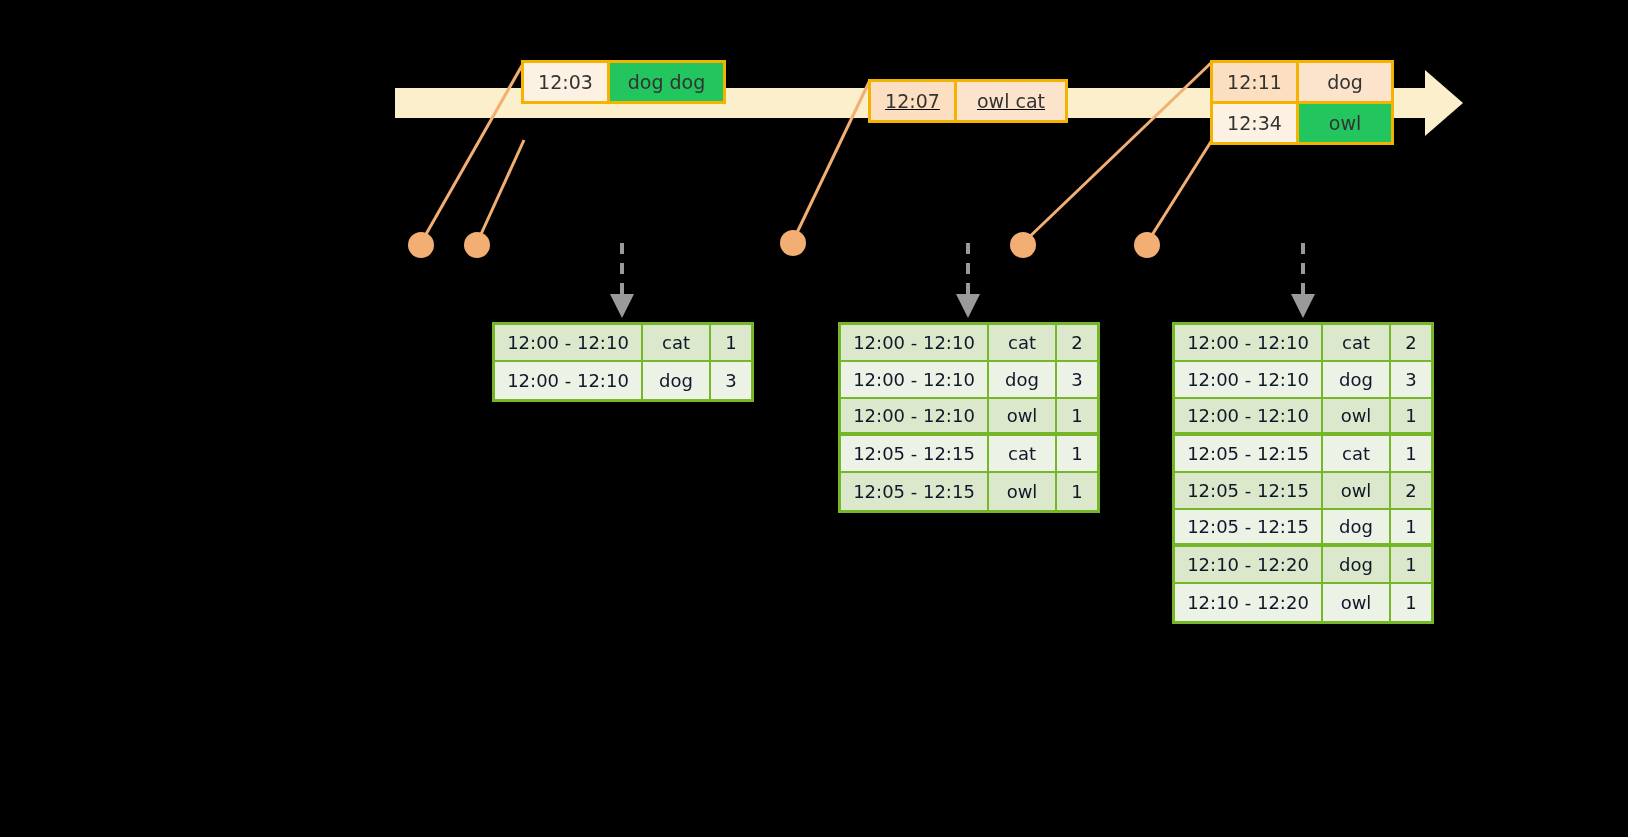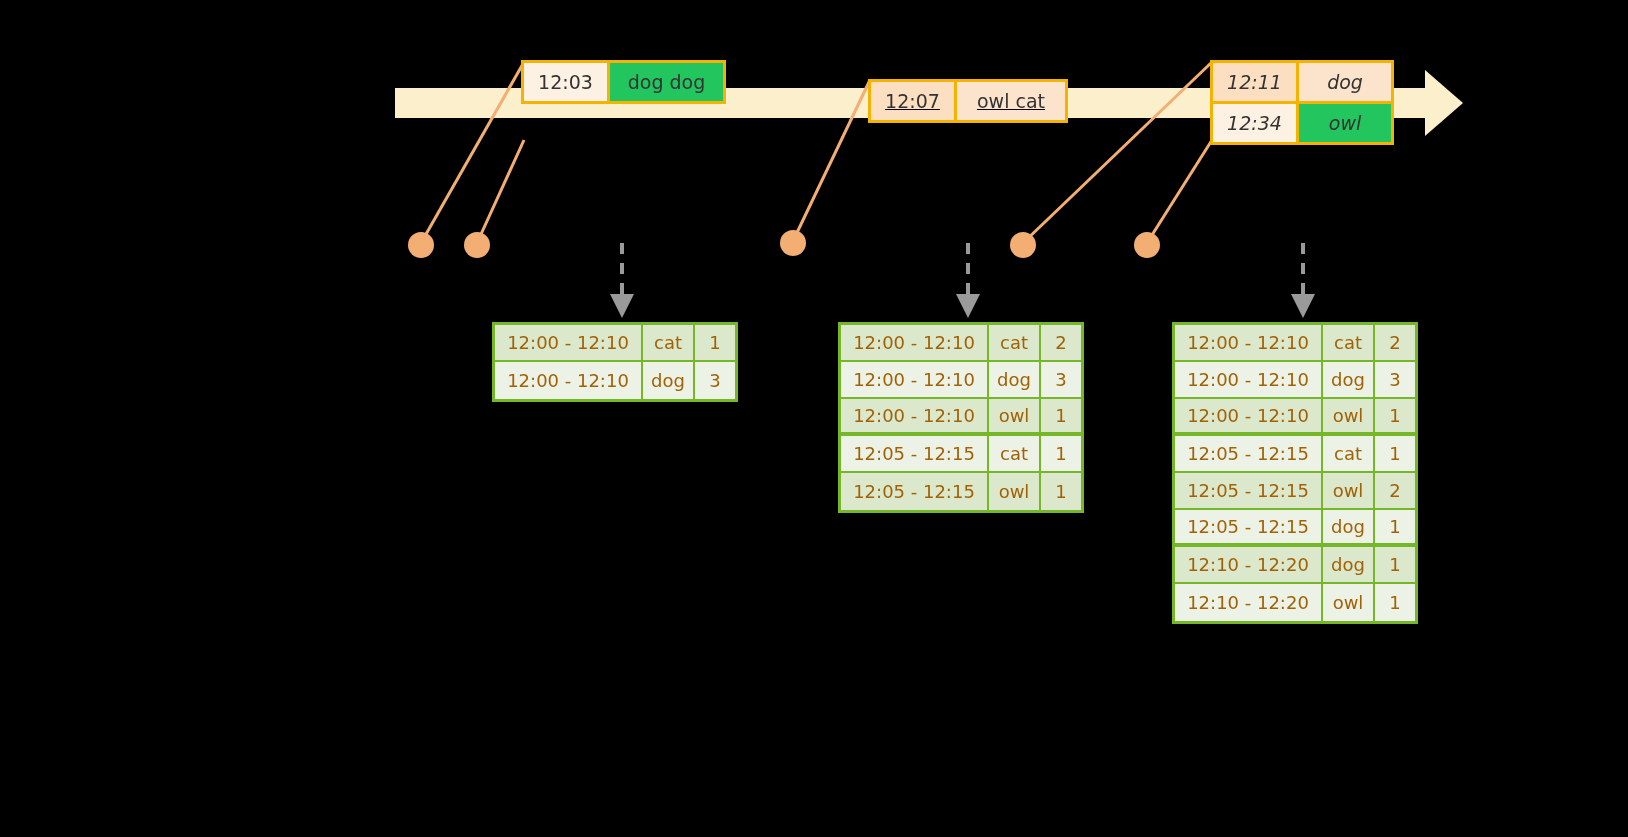--- a/index.html
+++ b/index.html
@@ -91,27 +91,27 @@
   .res-row:last-child { border-bottom: none; }
   .res-row.grp-end { border-bottom: 4px solid #76B72A; }
   .res-row.tint-a .res-cell { background: #DCE8CB; }
   .res-row.tint-b .res-cell { background: #ECF2E5; }
 
   .res-cell {
     display: flex;
     align-items: center;
     justify-content: center;
     font-size: 18px;
-    color: #a16207;
+    color: #0f172a;
     box-sizing: border-box;
     border-right: 2px solid #76B72A;
   }
   .res-cell:last-child { border-right: none; }
   .col-window { width: 148px; }
-  .col-key    { width: 52px; }
+  .col-key    { width: 68px; }
   .col-count  { width: 40px; }
 
   
   .dot {
     position: absolute;
     width: 26px;
     height: 26px;
     border-radius: 50%;
     background: #F3AF73;
   }
@@ -161,21 +161,21 @@
     </div>
   </div>
 
   <div class="event-box" style="left:868px; top:79px; width:200px;text-decoration:underline;">
     <div class="event-row shade-a">
       <div class="cell-time">12:07</div>
       <div class="cell-val">owl cat</div>
     </div>
   </div>
 
-  <div class="event-box" style="left:1210px; top:60px; width:184px;font-style:italic;">
+  <div class="event-box" style="left:1210px; top:60px; width:184px;">
     <div class="event-row shade-a">
       <div class="cell-time">12:11</div>
       <div class="cell-val">dog</div>
     </div>
     <div class="event-row shade-b">
       <div class="cell-time">12:34</div>
       <div class="cell-val">owl</div>
     </div>
   </div>
 

